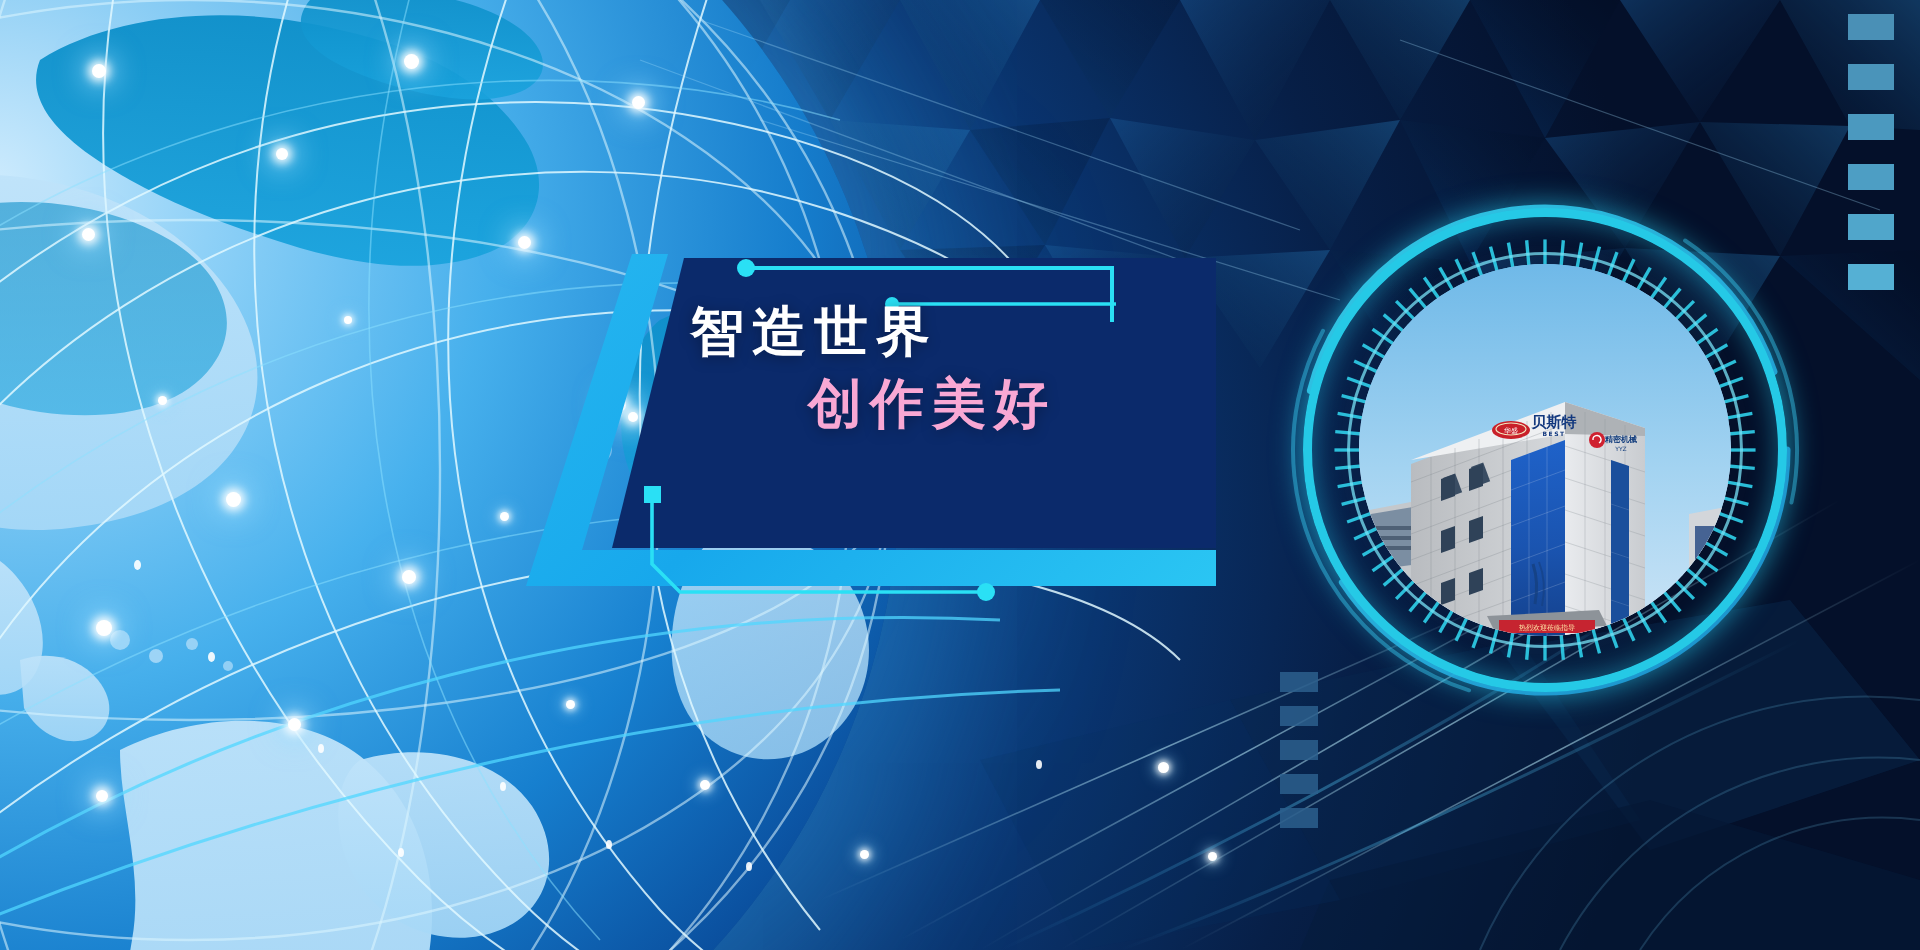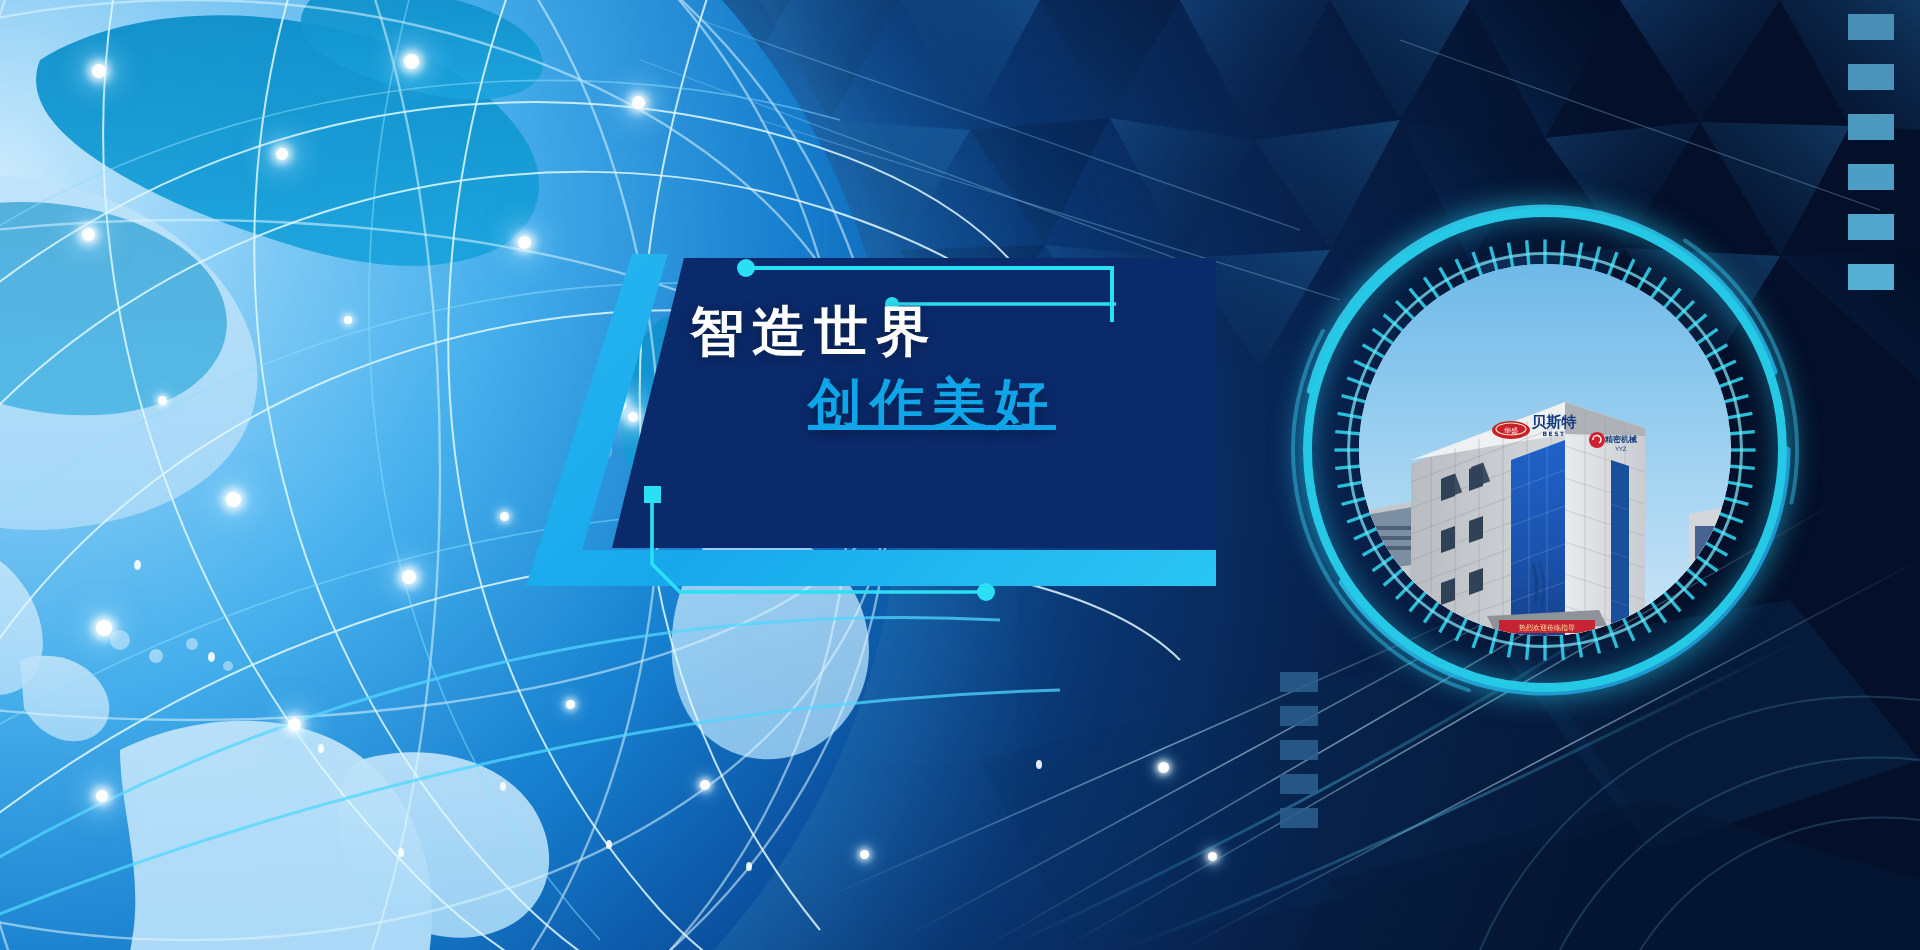--- a/index.html
+++ b/index.html
@@ -96,23 +96,22 @@
   .panel-circuit svg{width:100%;height:100%;overflow:visible;}
 
   .panel-text{position:absolute;left:0;top:0;width:660px;height:216px;}
   .t-line1{
     position:absolute;left:134px;top:38px;
     font-size:54px;font-weight:700;color:#ffffff;letter-spacing:8px;
     text-shadow:0 2px 14px rgba(0,0,0,.35);
   }
   .t-line2{
     position:absolute;left:252px;top:110px;
-    font-size:54px;font-weight:700;color:#0ea5e9;letter-spacing:8px;
+    font-size:54px;font-weight:700;color:#f9a8d4;letter-spacing:8px;
     text-shadow:0 2px 14px rgba(0,0,0,.35);
-    text-decoration:underline;
   }
   .t-sub{
     position:absolute;left:132px;top:198px;
     font-size:23px;font-weight:700;color:#ffffff;letter-spacing:2px;
   }
 
   
   .bar-stack{position:absolute;}
   .bar-stack .bar{background:#4b93b8;}
 

